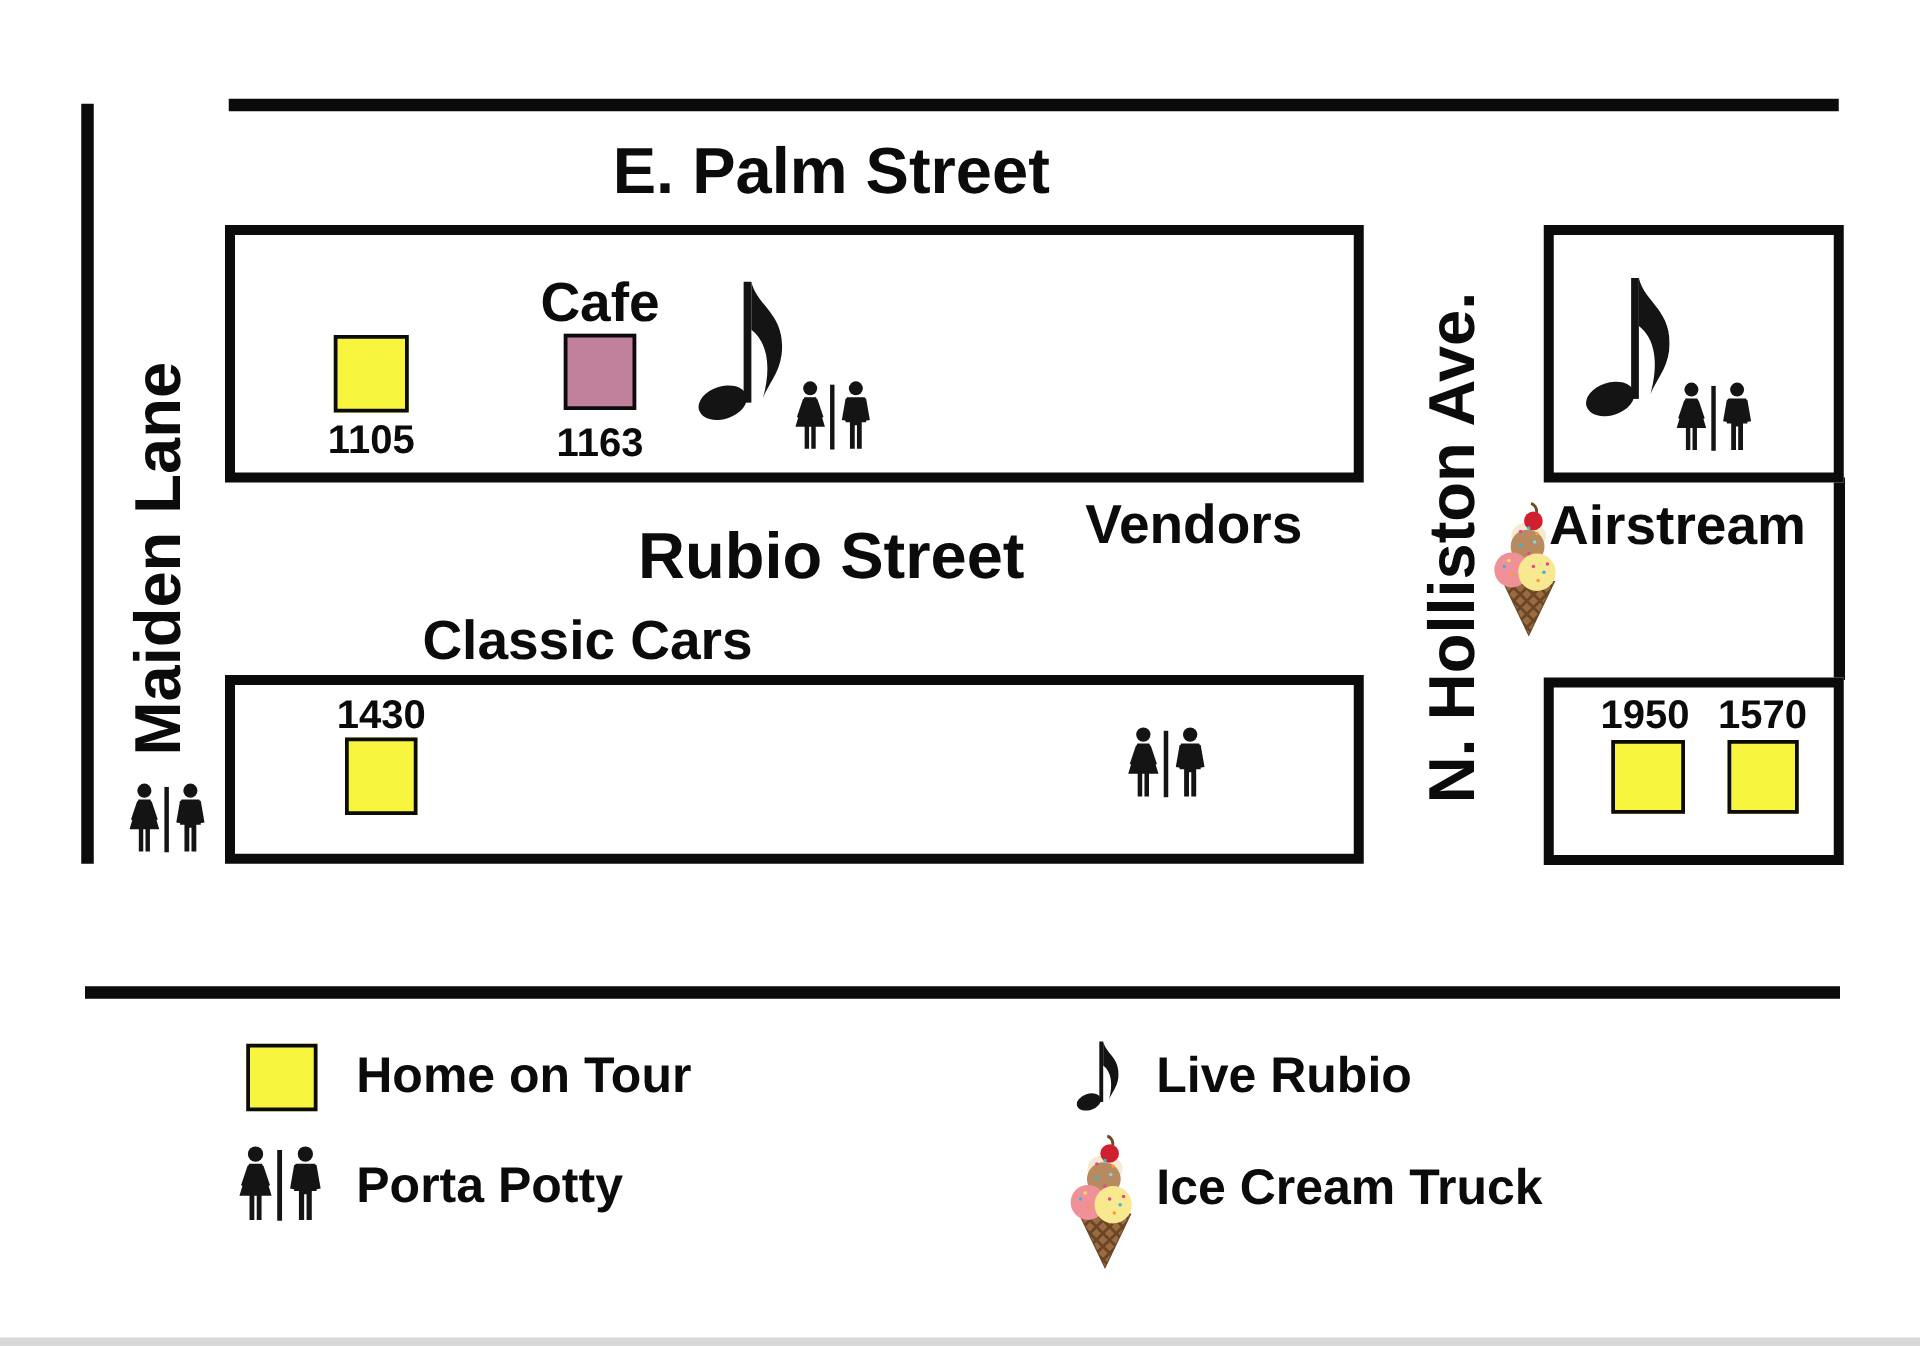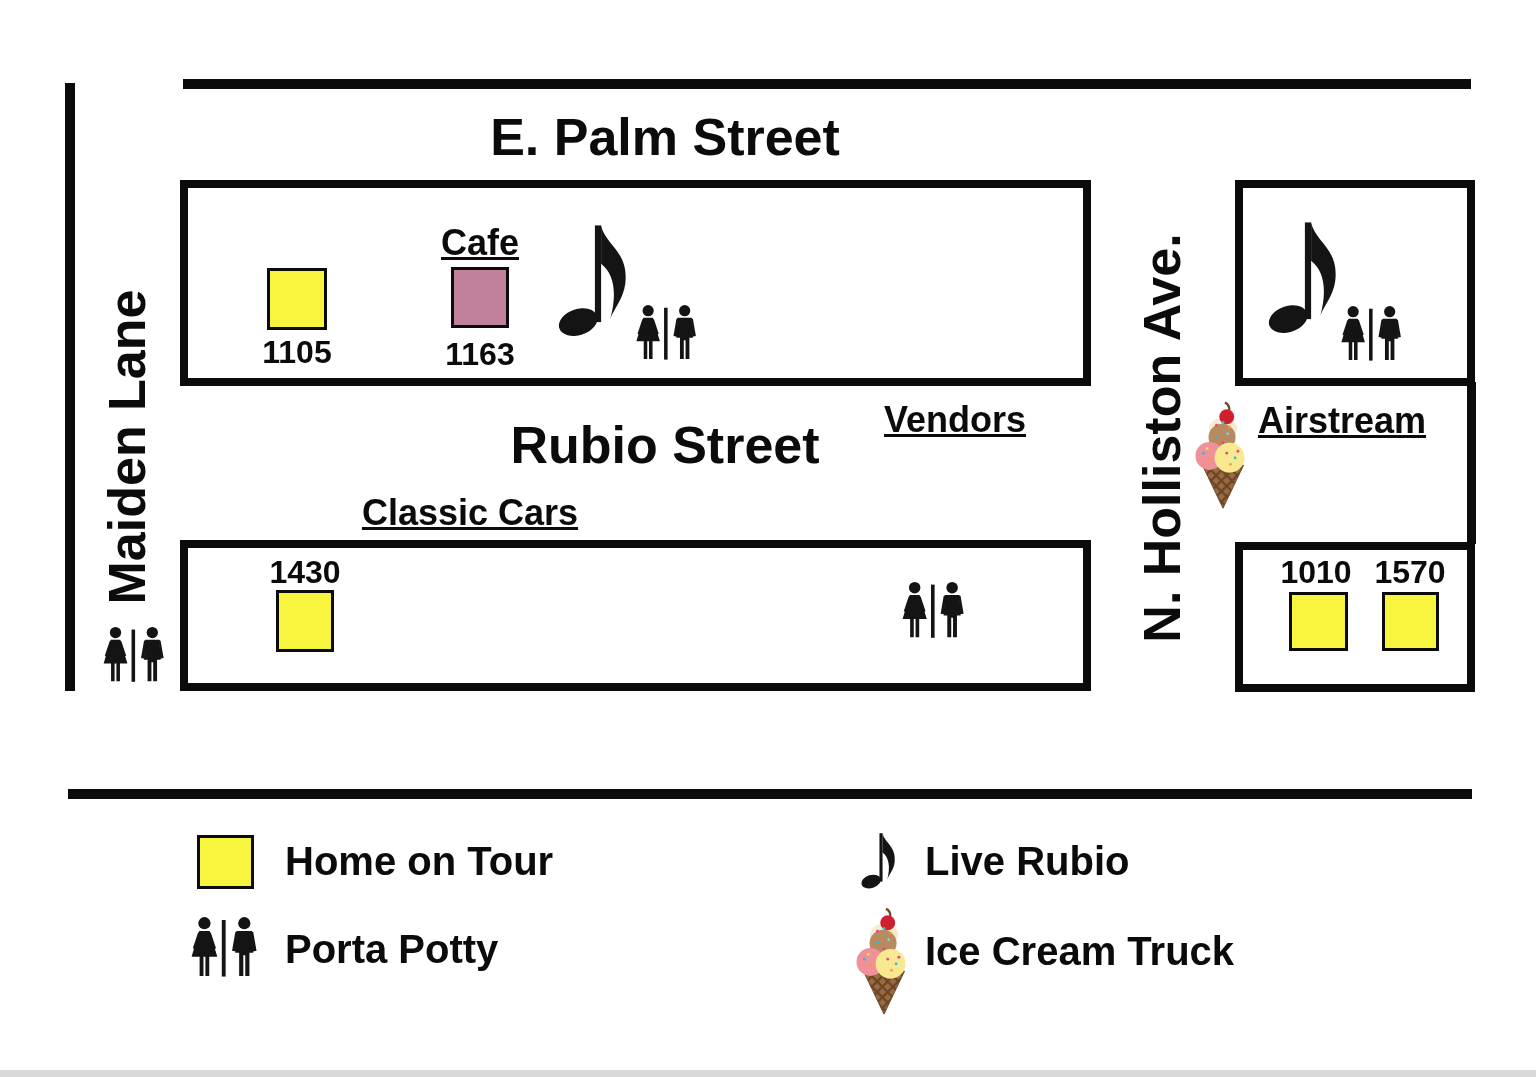--- a/index.html
+++ b/index.html
@@ -8,21 +8,21 @@
     font-family:"Liberation Sans", sans-serif;color:#0b0b0b;overflow:hidden;
   }
   .line{position:absolute;background:#0b0b0b;}
   .block{position:absolute;background:#ffffff;border:8px solid #0b0b0b;box-sizing:border-box;}
   .sq{position:absolute;border:3px solid #0b0b0b;box-sizing:border-box;background:#F7F53D;}
   .sq.cafe{background:#C1809C;}
   .hlabel{position:absolute;transform:translate(-50%,-50%);font-weight:bold;white-space:nowrap;}
   .vlabel{position:absolute;width:600px;height:60px;line-height:60px;text-align:center;
           font-weight:bold;white-space:nowrap;transform:rotate(-90deg);}
   .f-street{font-size:52px;}
-  .f-area{font-size:36px;text-decoration:underline;}
+  .f-area{font-size:44px;}
   .f-num{font-size:32px;}
   .legend-label{position:absolute;transform:translateY(-50%);font-weight:bold;font-size:40px;white-space:nowrap;text-align:right;}
   .icon{position:absolute;fill:#141414;}
   .edge-strip{position:absolute;left:0;top:1070px;width:1536px;height:7px;background:#d9d9d9;}
 </style>
 </head>
 <body>
 
 <div id="stage">
 
@@ -99,21 +99,21 @@
   <div class="sq" style="left:267px;top:268px;width:60px;height:62px"></div>
   <div class="hlabel f-num" style="left:297px;top:352px">1105</div>
 
   <div class="hlabel f-area" style="left:480px;top:243px">Cafe</div>
   <div class="sq cafe" style="left:451px;top:267px;width:58px;height:61px"></div>
   <div class="hlabel f-num" style="left:480px;top:354px">1163</div>
 
   <div class="hlabel f-num" style="left:305px;top:572px">1430</div>
   <div class="sq" style="left:276px;top:590px;width:58px;height:62px"></div>
 
-  <div class="hlabel f-num" style="left:1316px;top:572px">1010</div>
+  <div class="hlabel f-num" style="left:1316px;top:572px">1950</div>
   <div class="sq" style="left:1289px;top:592px;width:59px;height:59px"></div>
   <div class="hlabel f-num" style="left:1410px;top:572px">1570</div>
   <div class="sq" style="left:1382px;top:592px;width:57px;height:59px"></div>
 
   <svg class="icon" viewBox="0 0 64 100" style="left:558px;top:213px;width:80px;height:124px">
       <use href="#sym-music-note"></use>
     </svg>
   <svg class="icon" viewBox="0 0 112 96" style="left:634px;top:304px;width:66px;height:57px">
       <use href="#sym-porta-potty"></use>
     </svg>

